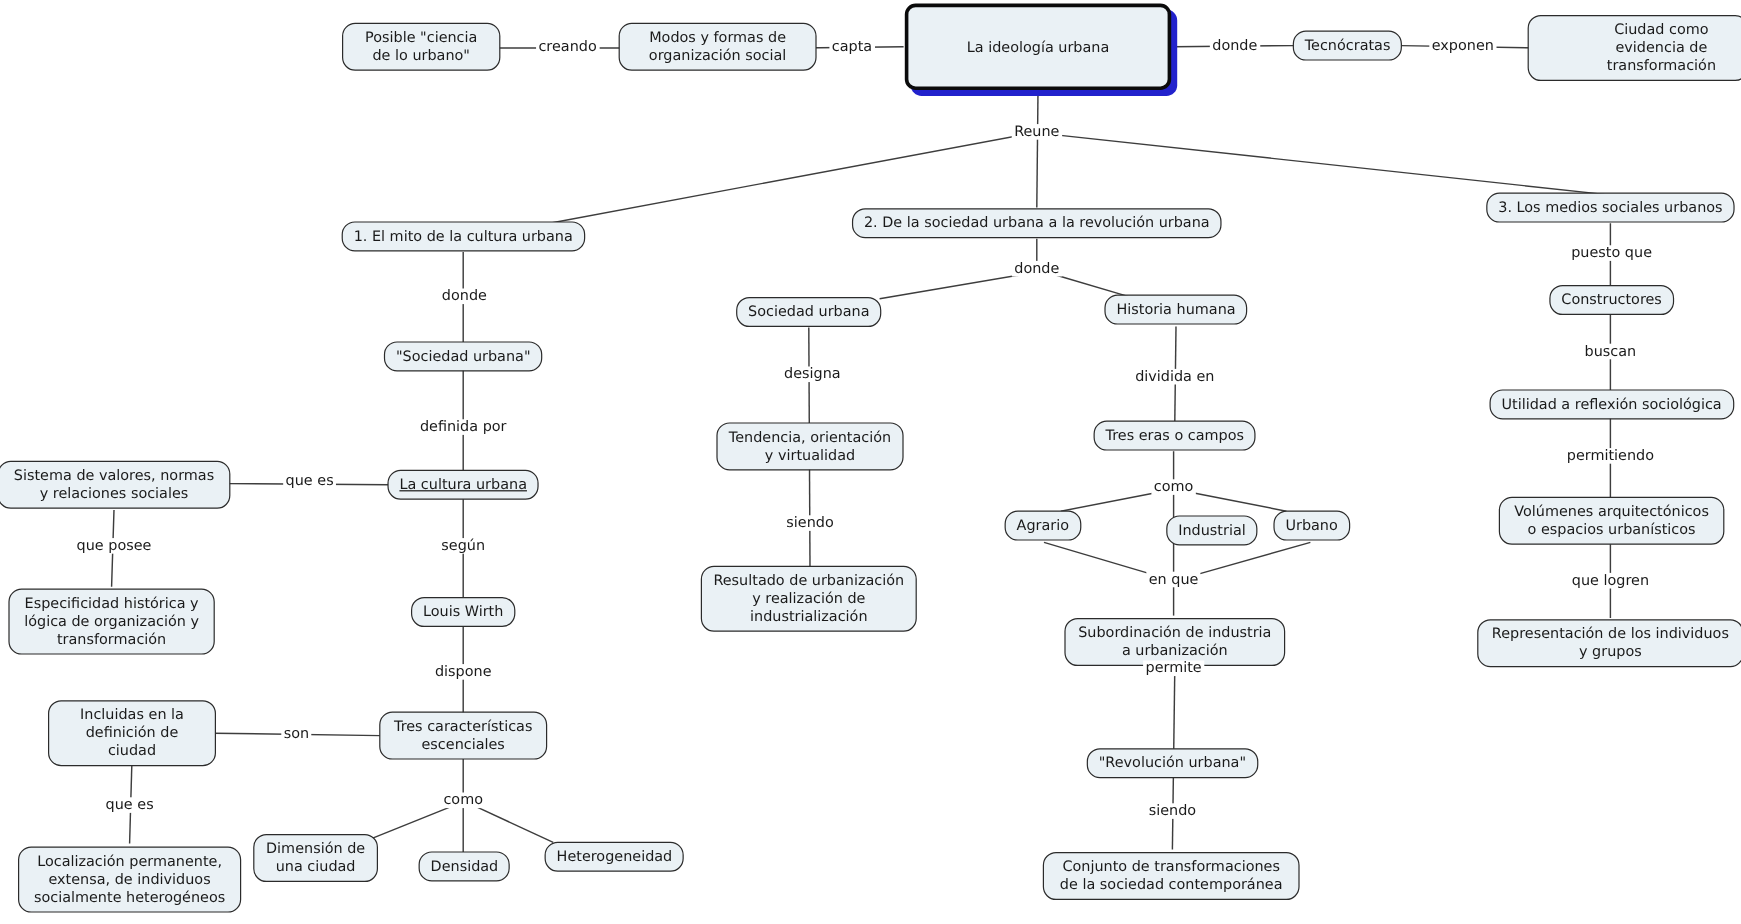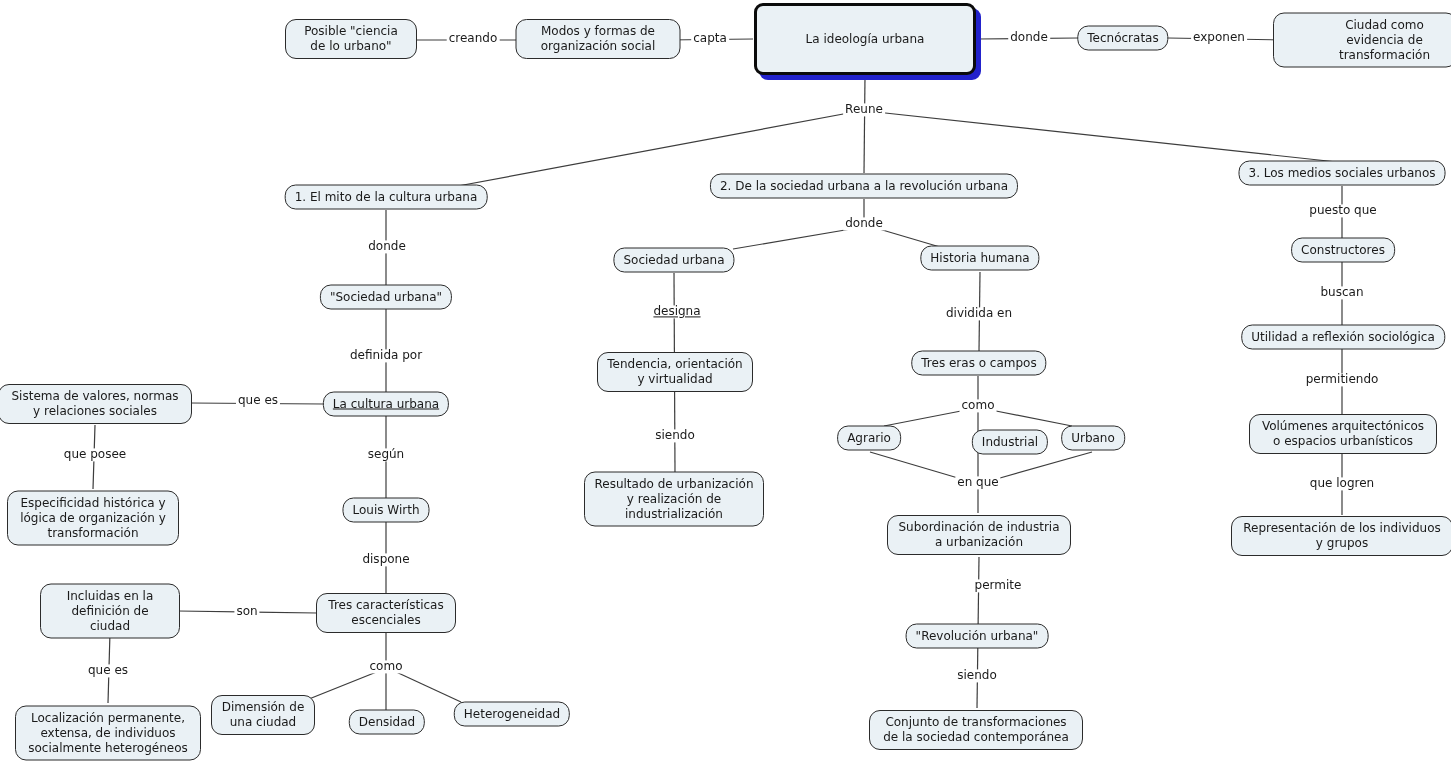--- a/index.html
+++ b/index.html
@@ -127,25 +127,25 @@
   <span class="link-label" style="left:387px; top:247px;">donde</span>
   <span class="link-label" style="left:386px; top:356px;">definida por</span>
   <span class="link-label" style="left:386px; top:455px;">según</span>
   <span class="link-label" style="left:386px; top:560px;">dispone</span>
   <span class="link-label" style="left:386px; top:667px;">como</span>
   <span class="link-label" style="left:258px; top:401px;">que es</span>
   <span class="link-label" style="left:95px; top:455px;">que posee</span>
   <span class="link-label" style="left:247px; top:612px;">son</span>
   <span class="link-label" style="left:108px; top:671px;">que es</span>
   <span class="link-label" style="left:864px; top:224px;">donde</span>
-  <span class="link-label" style="left:677px; top:312px;text-decoration:underline;">designa</span>
+  <span class="link-label" style="left:677px; top:312px;">designa</span>
   <span class="link-label" style="left:675px; top:436px;">siendo</span>
   <span class="link-label" style="left:979px; top:314px;">dividida en</span>
   <span class="link-label" style="left:978px; top:406px;">como</span>
   <span class="link-label" style="left:978px; top:483px;">en que</span>
-  <span class="link-label" style="left:978px; top:586px;margin-left:20px;">permite</span>
+  <span class="link-label" style="left:978px; top:557px;">permite</span>
   <span class="link-label" style="left:977px; top:676px;">siendo</span>
   <span class="link-label" style="left:1343px; top:211px;">puesto que</span>
   <span class="link-label" style="left:1342px; top:293px;">buscan</span>
   <span class="link-label" style="left:1342px; top:380px;">permitiendo</span>
   <span class="link-label" style="left:1342px; top:484px;">que logren</span>
 
 </div>
 
 </body></html>

